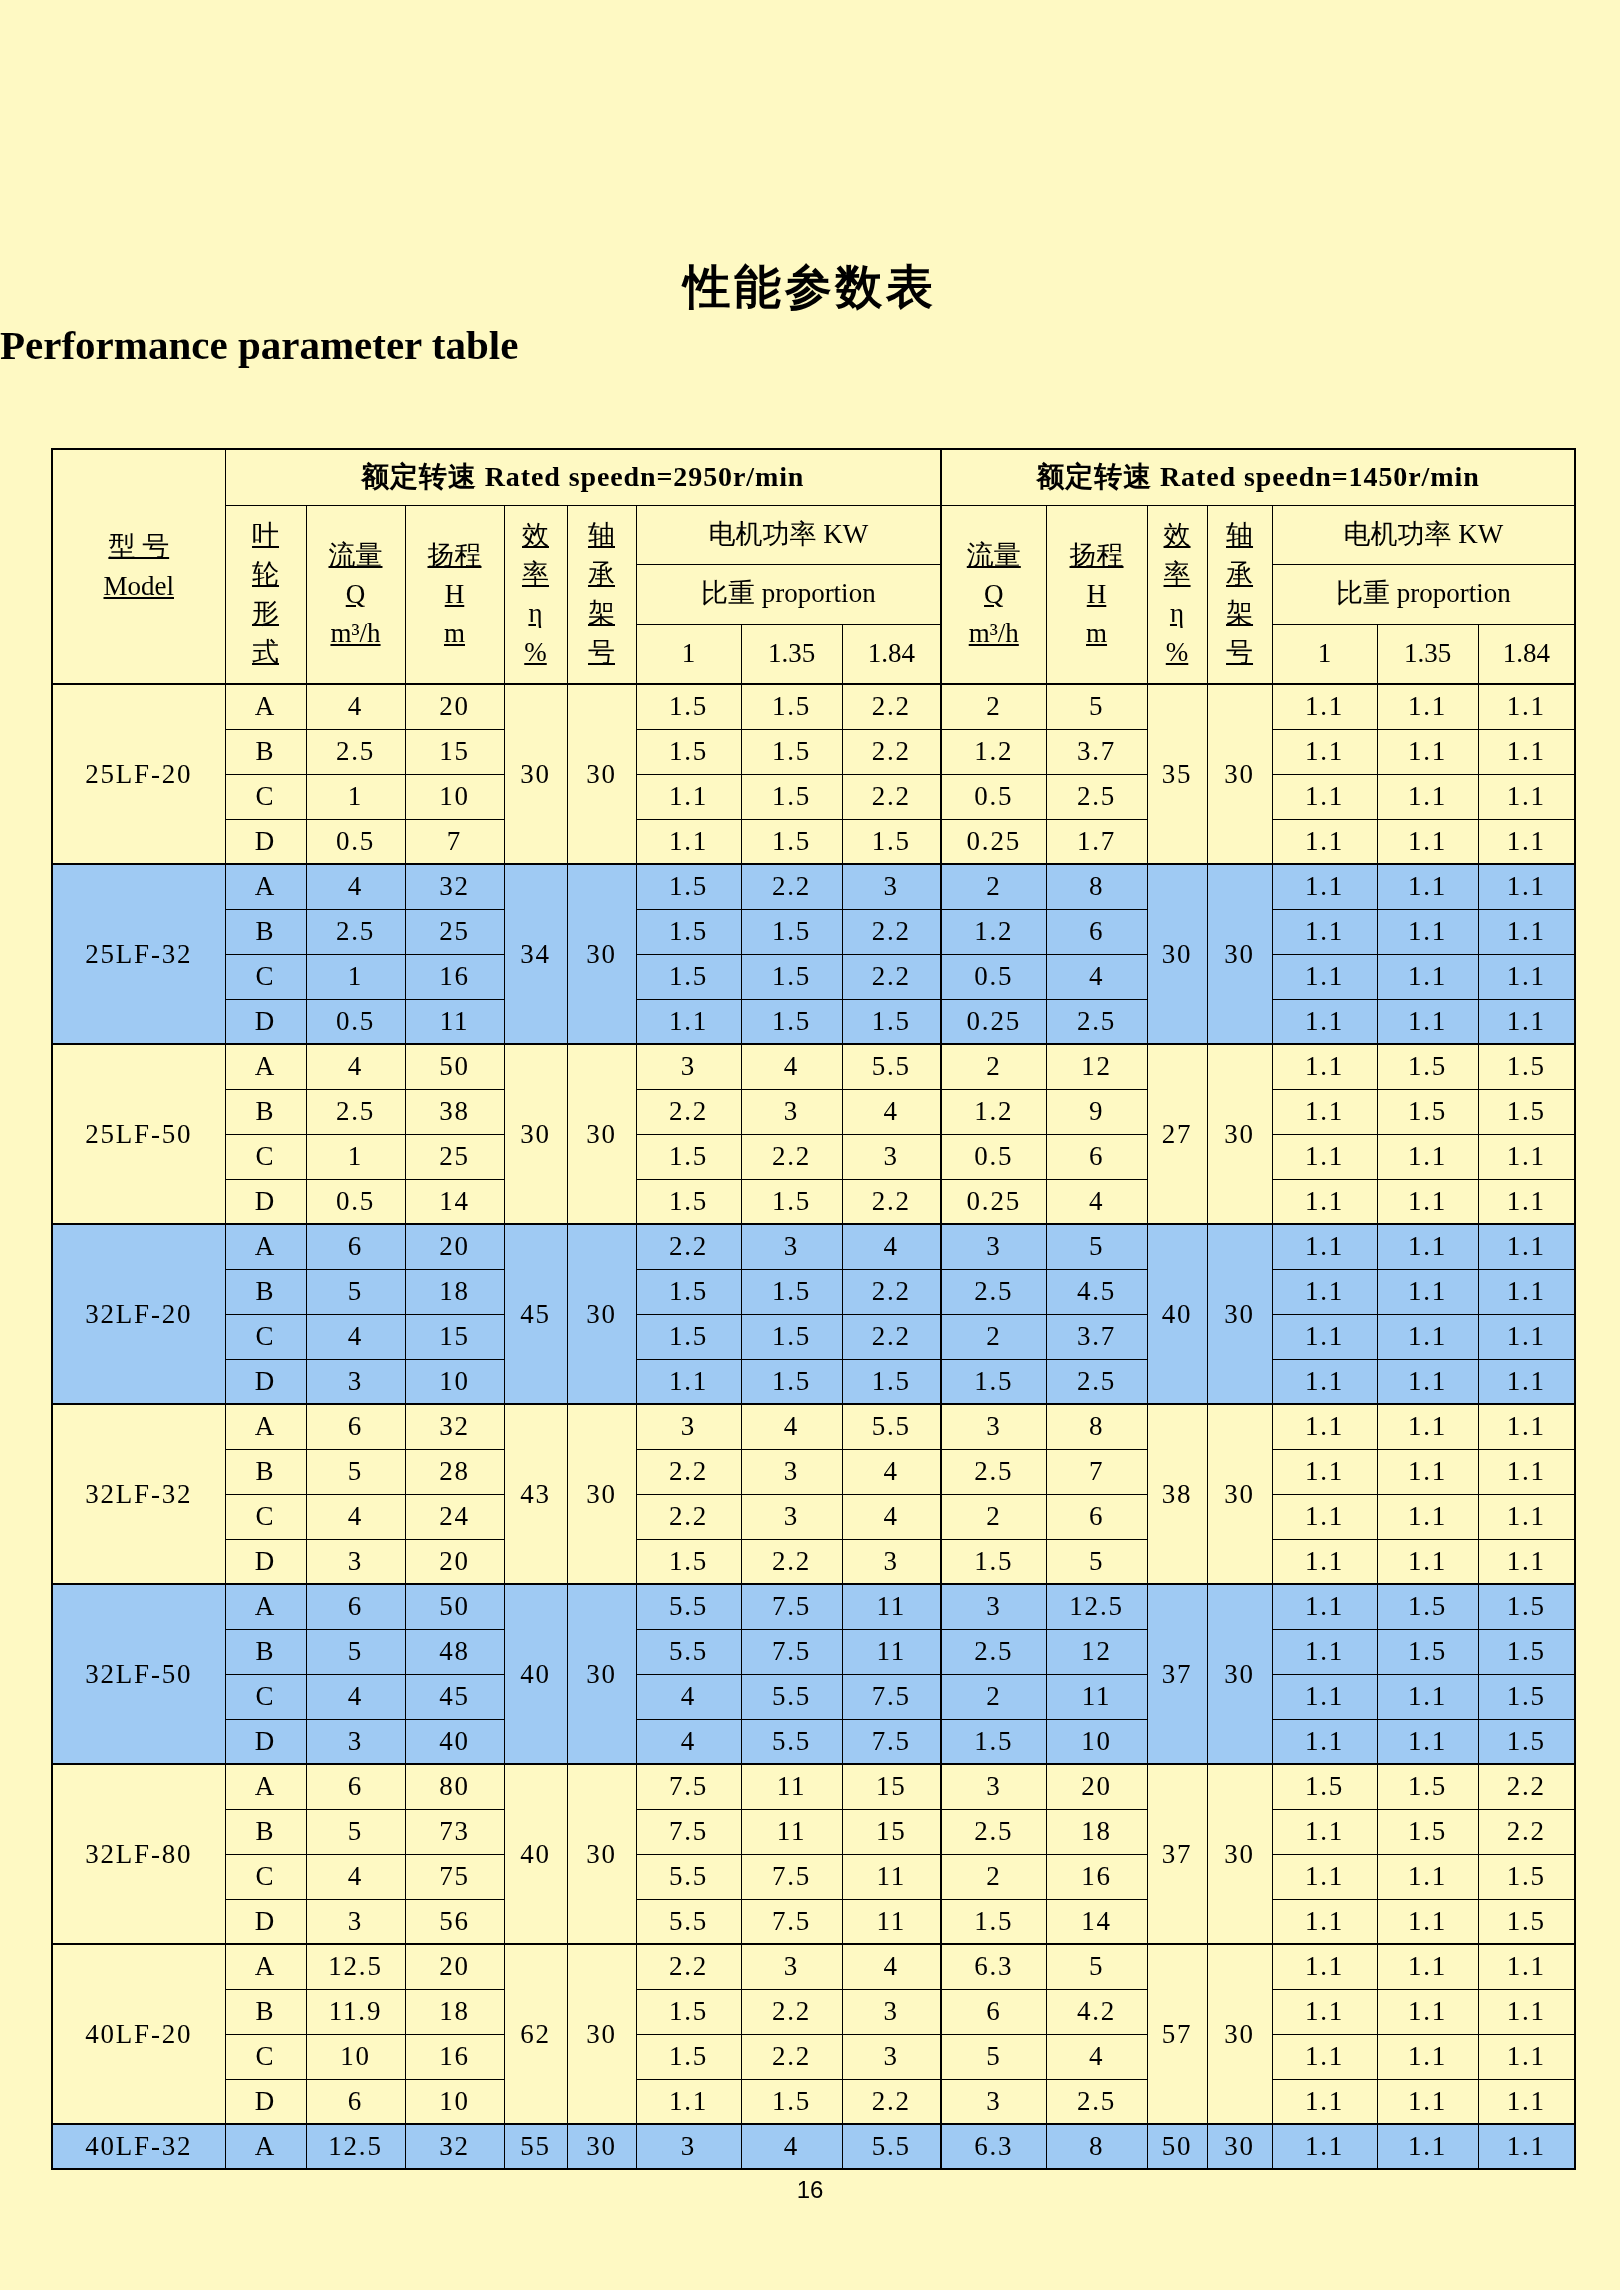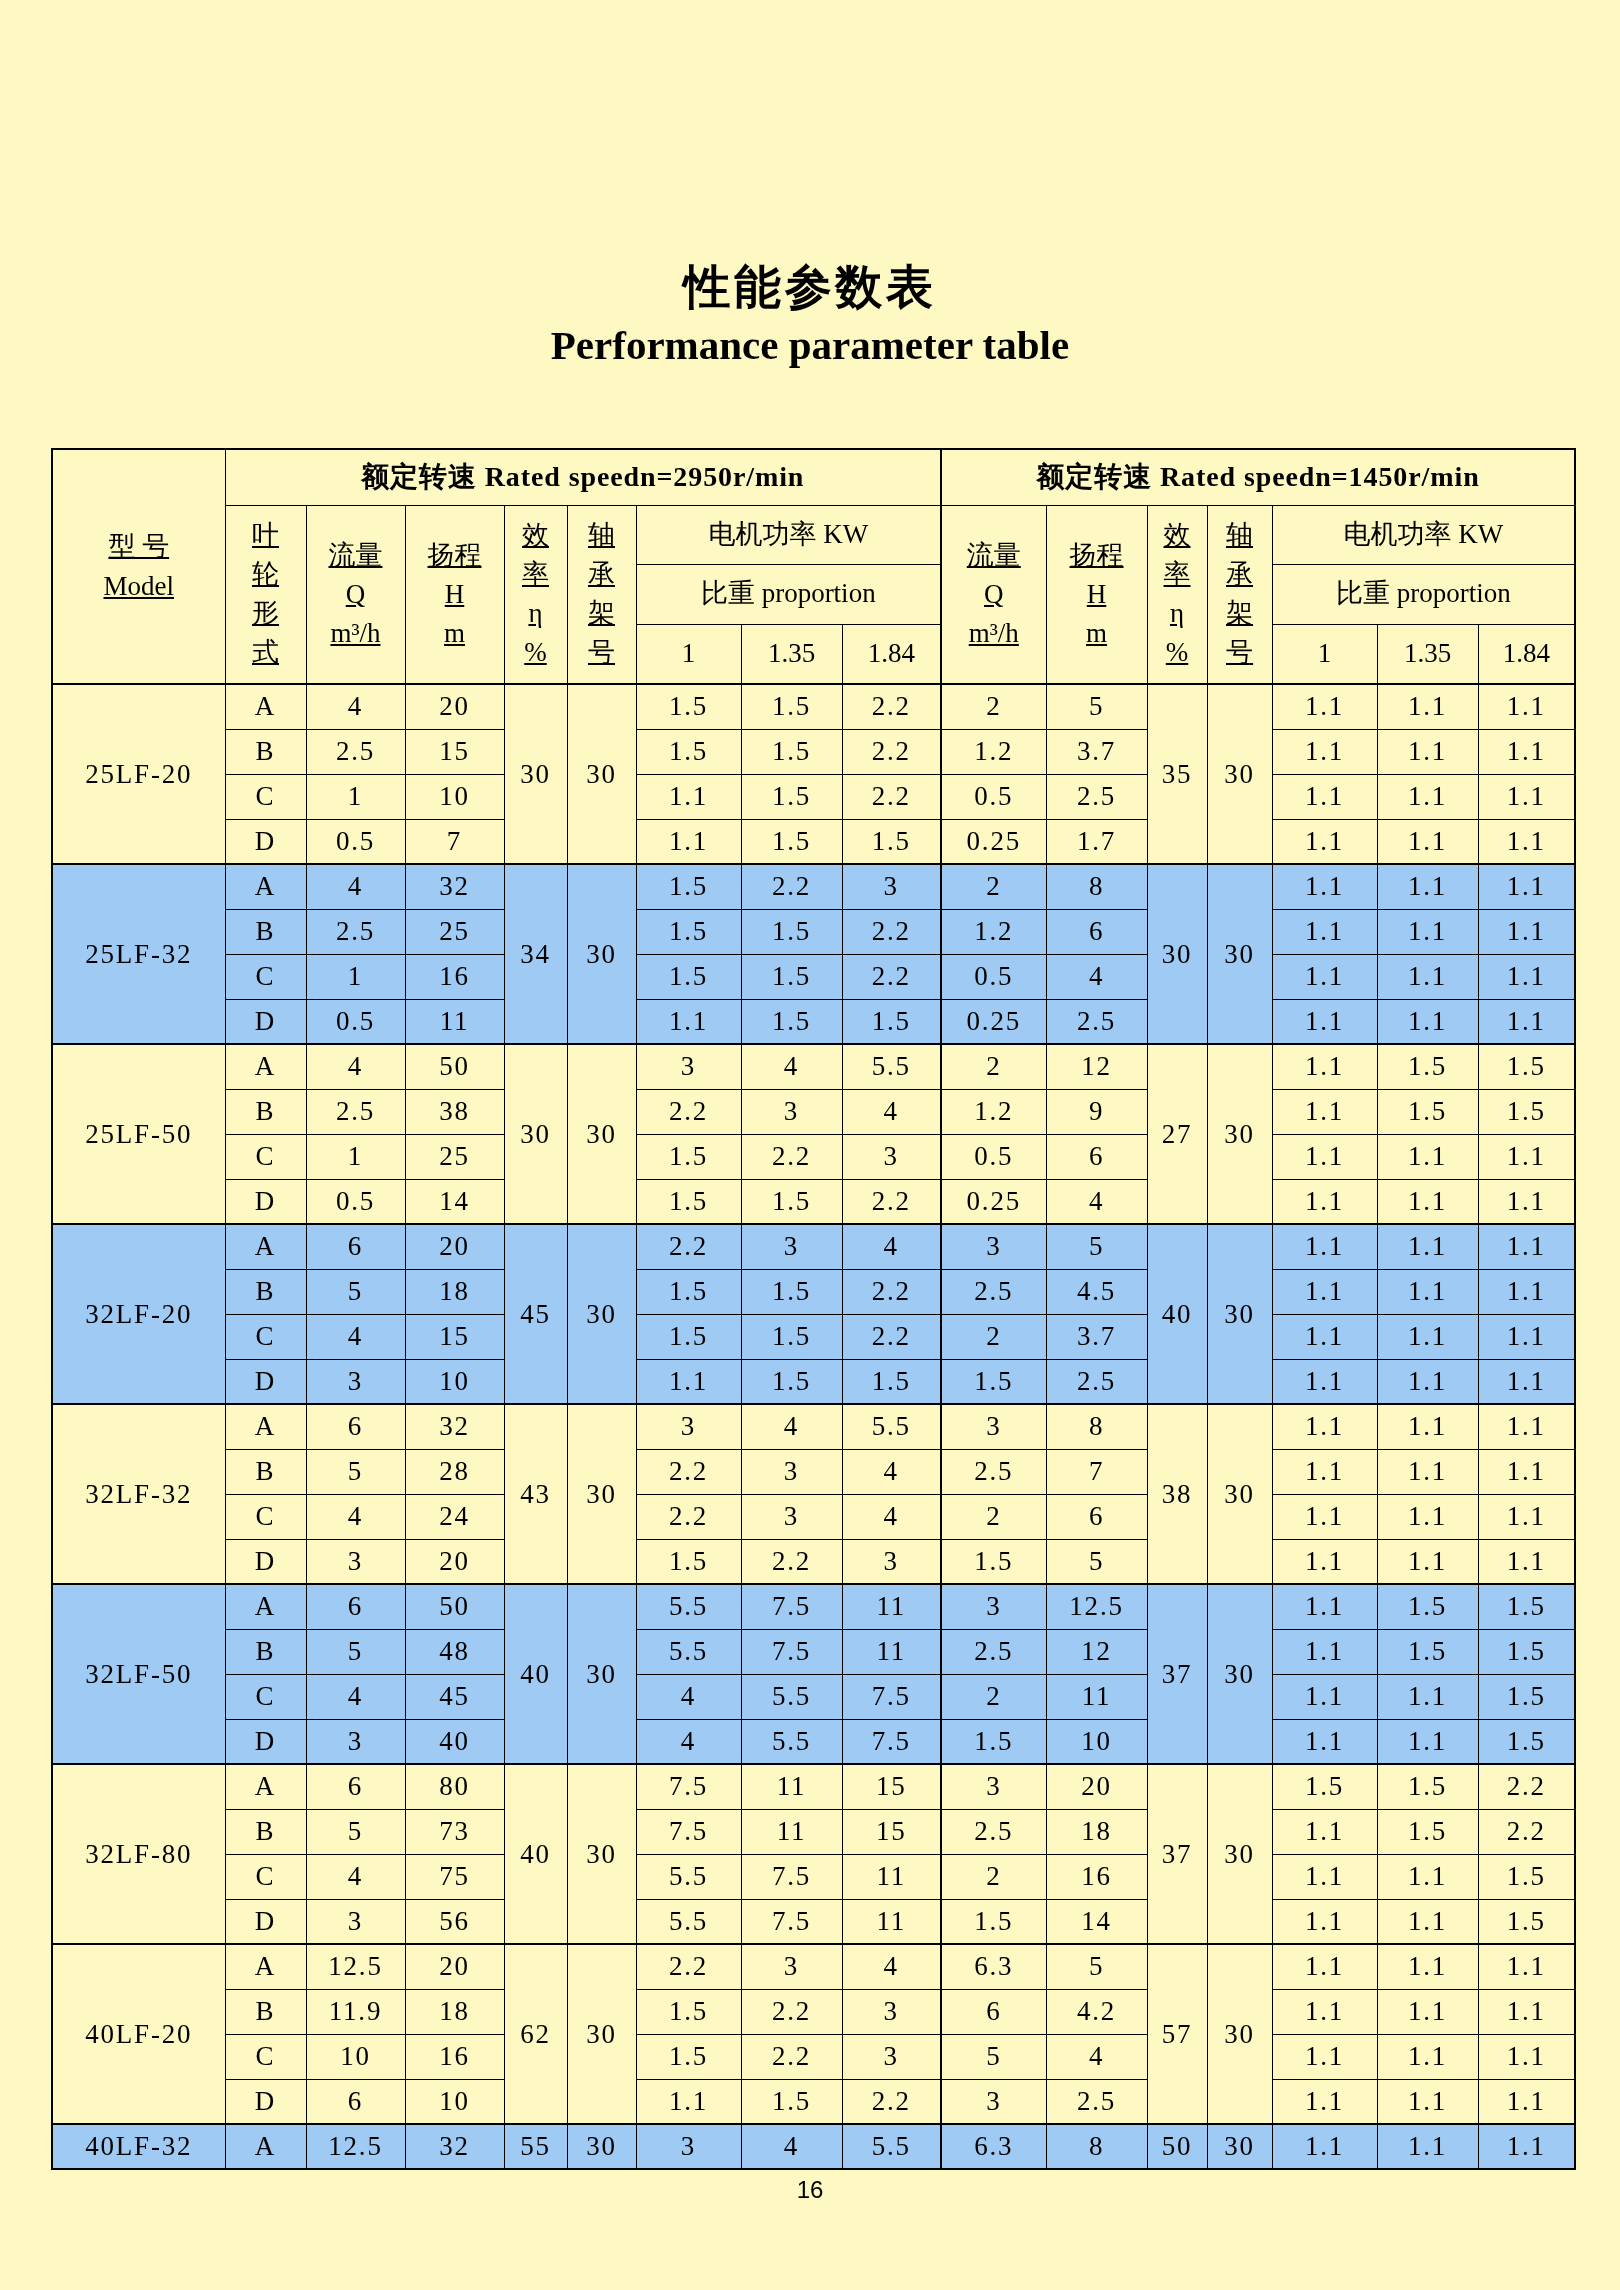--- a/index.html
+++ b/index.html
@@ -9,21 +9,21 @@
     font-family:"Liberation Serif", serif; color:#000;
     overflow:hidden;
   }
   .title-zh {
     position:absolute; top:256px; left:0; width:100%;
     text-align:center; font-size:47px; font-weight:bold;
     letter-spacing:3.6px;
   }
   .title-en {
     position:absolute; top:321px; left:0; width:100%;
-    text-align:center; font-size:41px; font-weight:bold;
+    font-size:41px; font-weight:bold;
   }
   table.perf {
     position:absolute; left:51px; top:448px; width:1521px;
     border-collapse:collapse; table-layout:fixed;
     border:2.7px solid #000;
   }
   th, td {
     border:1.8px solid #000;
     text-align:center; vertical-align:middle;
     font-size:27px; font-weight:normal;

